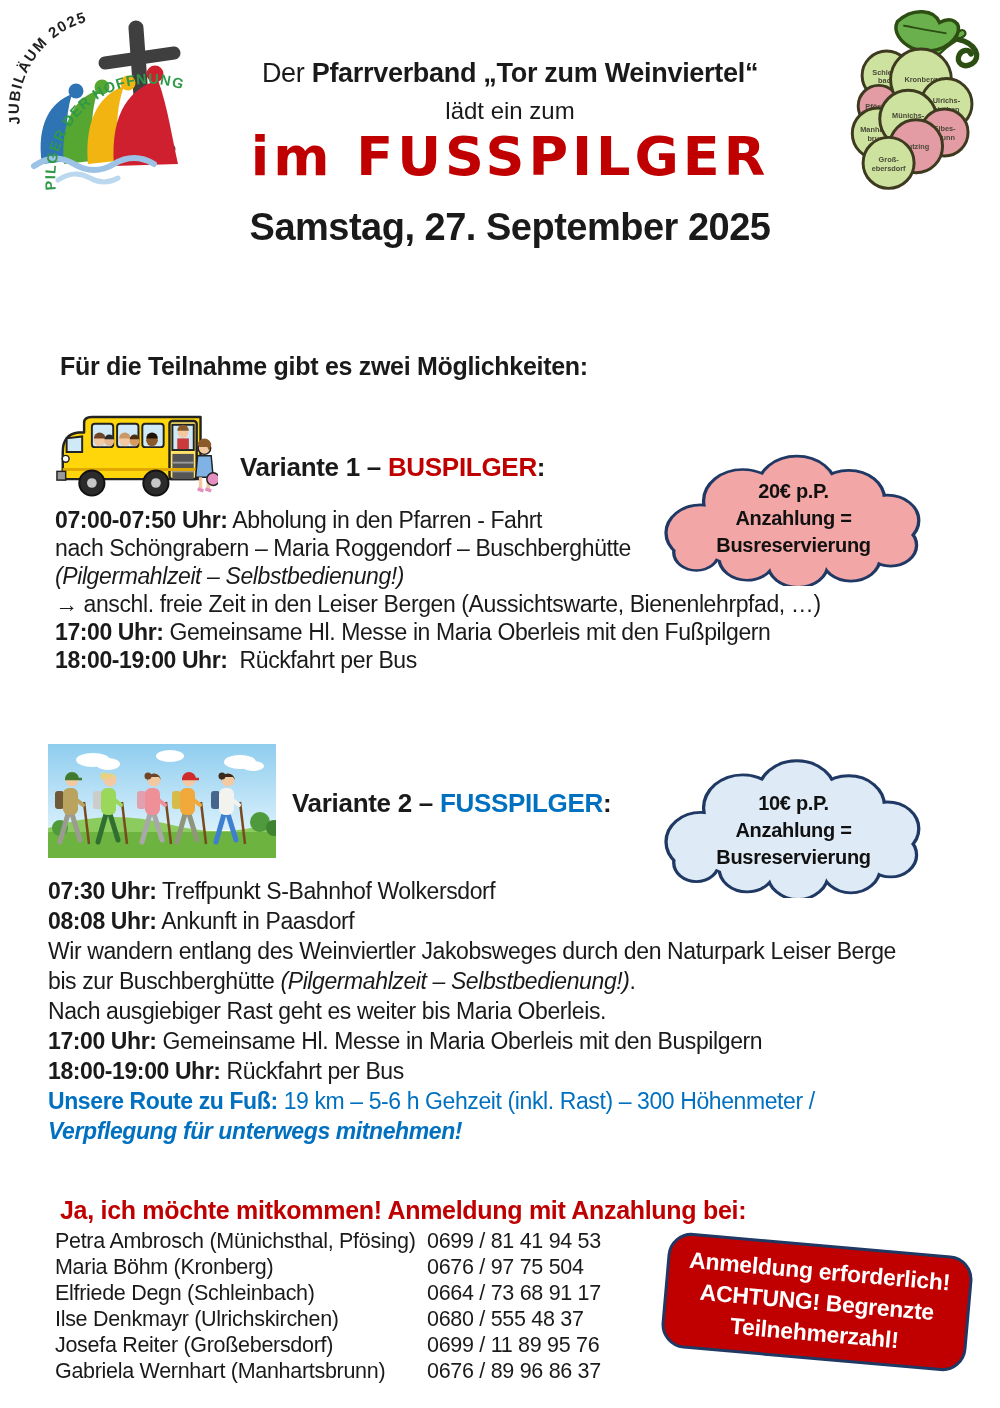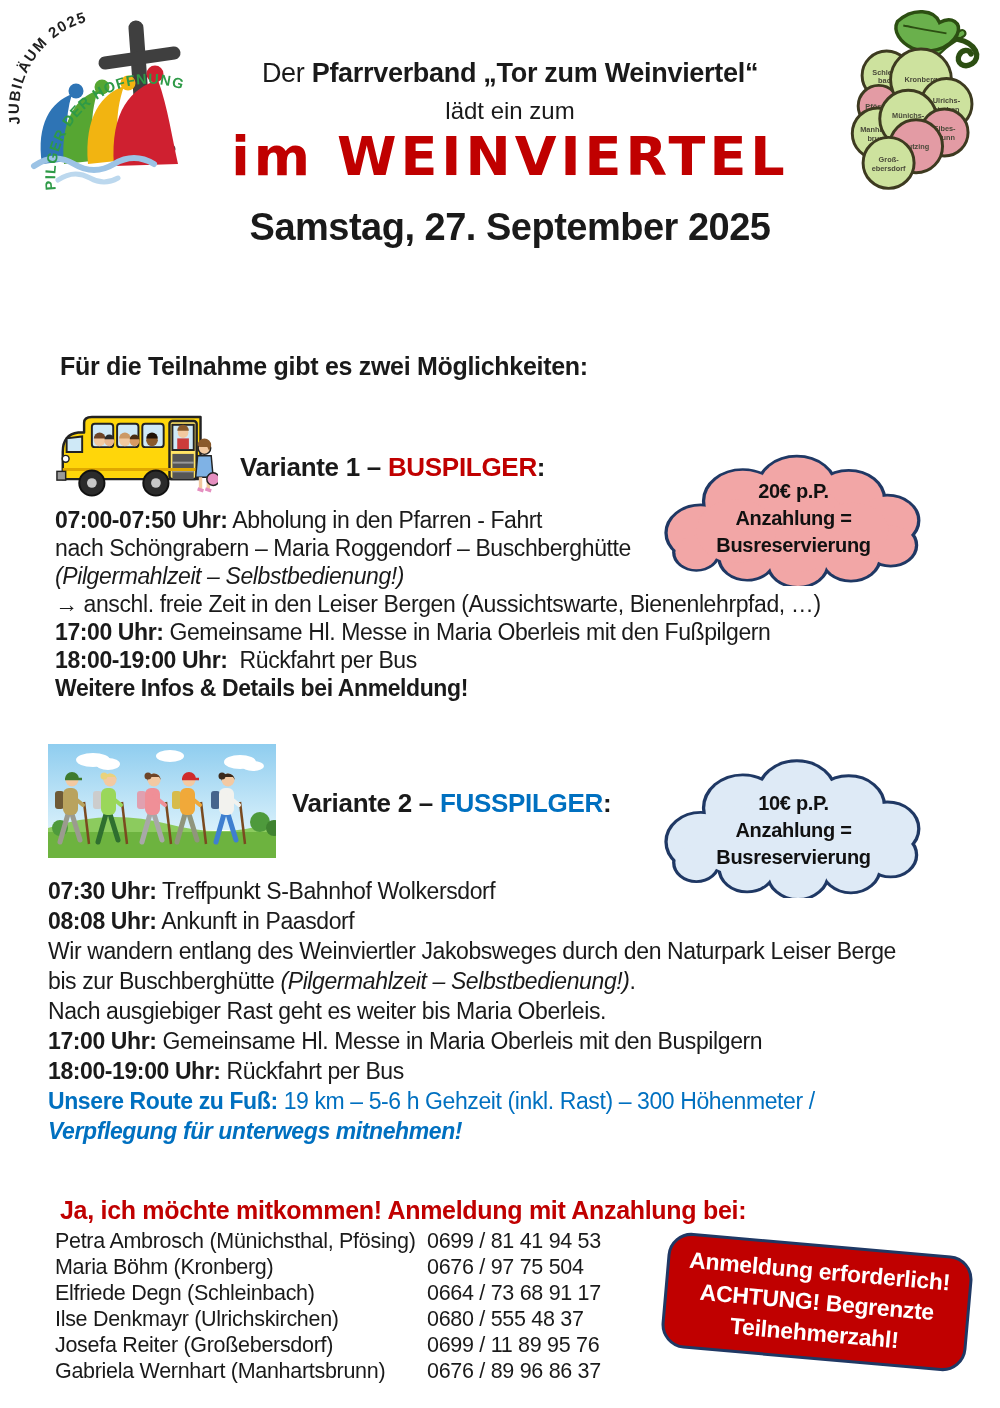--- a/index.html
+++ b/index.html
@@ -133,21 +133,21 @@
         <g>
           <circle cx="49" cy="164" r="26" fill="#cde29e" stroke="#3d3a20" stroke-width="3"></circle>
           <text x="49" text-anchor="middle" font-size="7.5" font-weight="bold" fill="#4a4a3a"><tspan x="49" y="163">Groß-</tspan><tspan x="49" y="172">ebersdorf</tspan></text>
         </g>
       </g>
   </svg>
 
   <div class="header-block">
     <div class="intro-line"><span>Der </span><span class="b">Pfarrverband „Tor zum Weinviertel“</span></div>
     <div class="invite">lädt ein zum</div>
-    <div class="title t2">im WEINVIERTEL</div>
+    <div class="title t2">im FUSSPILGER</div>
     <div class="date">Samstag, 27. September 2025</div>
   </div>
 
   <div class="intro-heading">Für die Teilnahme gibt es zwei Möglichkeiten:</div>
 
   <svg class="abs" style="left:55px;top:396px" width="163" height="110" viewBox="0 0 168 110">
     <path d="M150,20 L150,84 L8,84 L8,56 Q8,38 24,36 L30,36 L30,26 Q30,20 38,20 Z" fill="#ffd60a" stroke="#222" stroke-width="2.5" stroke-linejoin="round"></path>
     <path d="M12,42 L28,40 L28,56 L12,56 Z" fill="#cfe9f7" stroke="#222" stroke-width="2"></path>
     <g stroke="#222" stroke-width="2">
       <rect x="38" y="27" width="22" height="24" rx="3" fill="#cfe9f7"></rect>
@@ -228,21 +228,20 @@
     </div>
   </div>
 
   <div class="schedule sched-v1">
       <div class="tl"><span class="b">07:00-07:50 Uhr:</span><span> Abholung in den Pfarren - Fahrt</span></div>
       <div class="tl"><span>nach Schöngrabern – Maria Roggendorf – Buschberghütte</span></div>
       <div class="tl"><span class="i">(Pilgermahlzeit – Selbstbedienung!)</span></div>
       <div class="tl"><span>→ anschl. freie Zeit in den Leiser Bergen (Aussichtswarte, Bienenlehrpfad, …)</span></div>
       <div class="tl"><span class="b">17:00 Uhr:</span><span> Gemeinsame Hl. Messe in Maria Oberleis mit den Fußpilgern</span></div>
       <div class="tl"><span class="b">18:00-19:00 Uhr:</span><span>  Rückfahrt per Bus</span></div>
-      <div class="tl"><span class="b">Weitere Infos &amp; Details bei Anmeldung!</span></div>
     </div>
 
   <svg class="abs" style="left:48px;top:744px" width="228" height="114" viewBox="0 0 228 114">
     <defs>
       <linearGradient id="sky" x1="0" y1="0" x2="0" y2="1">
         <stop offset="0" stop-color="#8fcdef"></stop>
           <stop offset="1" stop-color="#d8f0fb"></stop>
       </linearGradient>
     </defs>
     <rect x="0" y="0" width="228" height="86" fill="url(#sky)"></rect>

